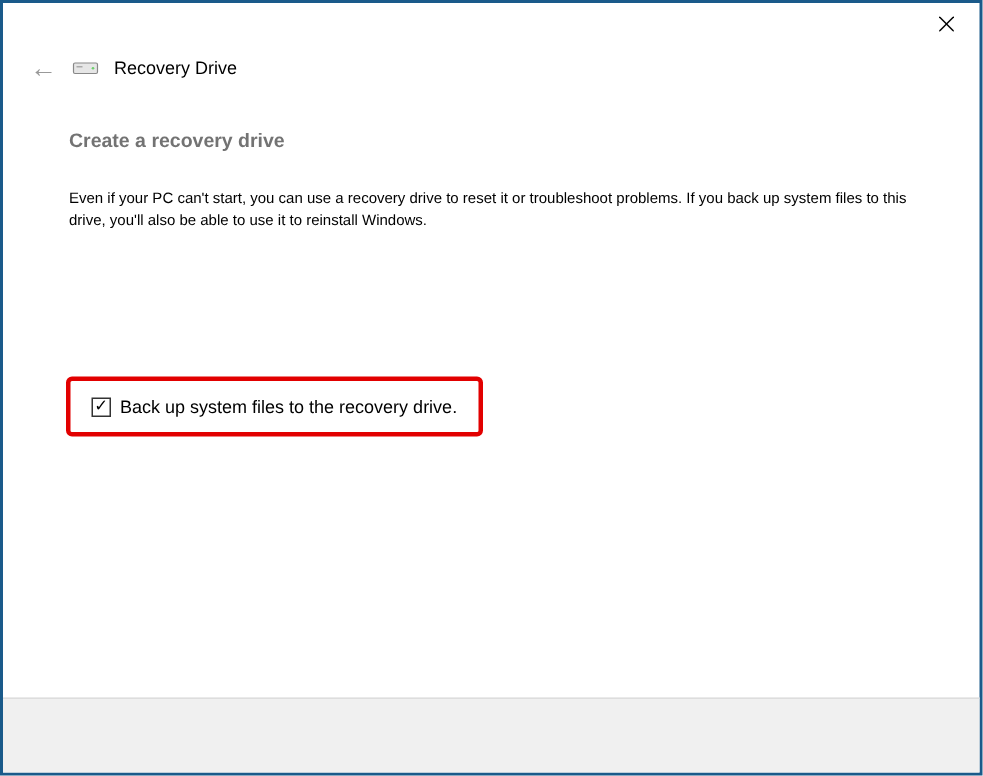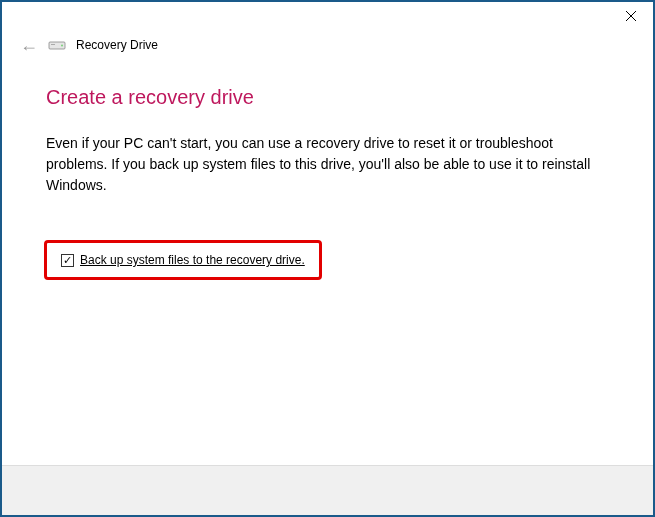--- a/index.html
+++ b/index.html
@@ -55,30 +55,30 @@
     .drive-icon svg { width: 100%; height: 100%; }
     .wizard-title {
       font-size: 12px;
       color: #000;
     }
     .content {
       flex: 1;
       padding: 0 44px;
     }
     .page-heading {
-      font-size: 20px;
-      color: #be185d;
-      font-weight: normal;
+      font-size: 13px;
+      color: #737373;
+      font-weight: bold;
       margin: 18px 0 24px 0;
     }
     .description {
-      font-size: 14px;
+      font-size: 10px;
       color: #000;
       line-height: 1.5;
-      margin-bottom: 44px;
+      margin-bottom: 96px;
       max-width: 560px;
     }
     .checkbox-highlight {
       border: 3px solid #e20000;
       border-radius: 4px;
       padding: 10px 14px;
       display: inline-block;
       margin-left: -2px;
     }
     .checkbox-row {
@@ -94,21 +94,20 @@
       display: flex;
       align-items: center;
       justify-content: center;
       background: #fff;
       font-size: 11px;
       line-height: 1;
     }
     .checkbox-label {
       font-size: 12px;
       color: #000;
-      text-decoration: underline;
     }
     .footer {
       height: 50px;
       border-top: 1px solid #ddd;
       background: #f0f0f0;
       display: flex;
       justify-content: flex-end;
       align-items: center;
       padding: 0 14px;
       gap: 8px;

